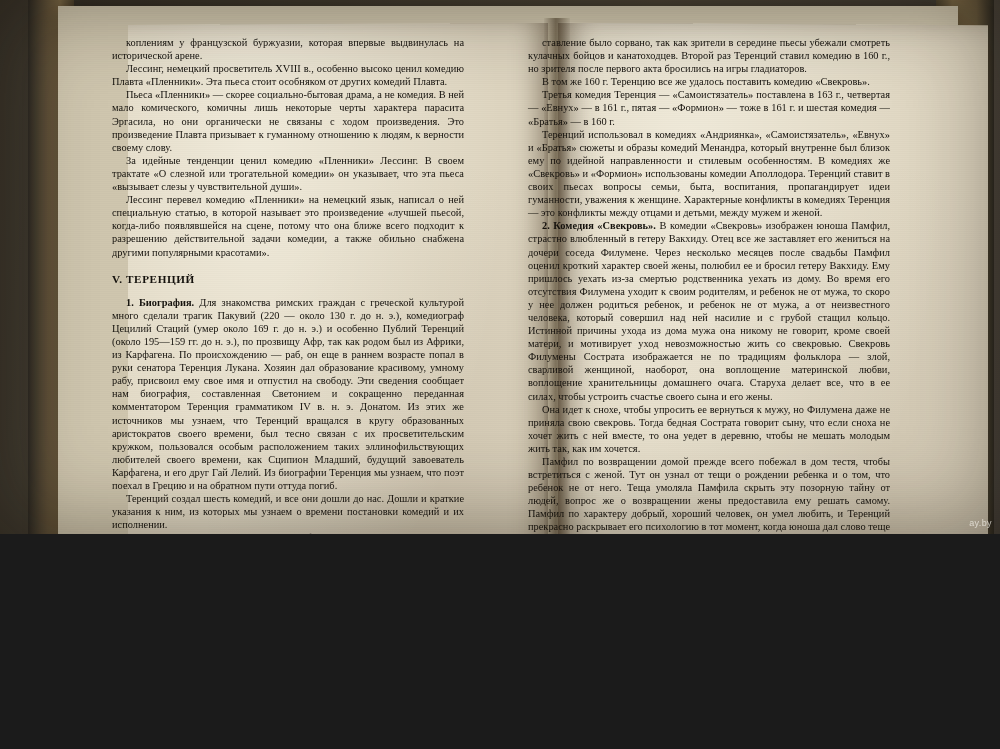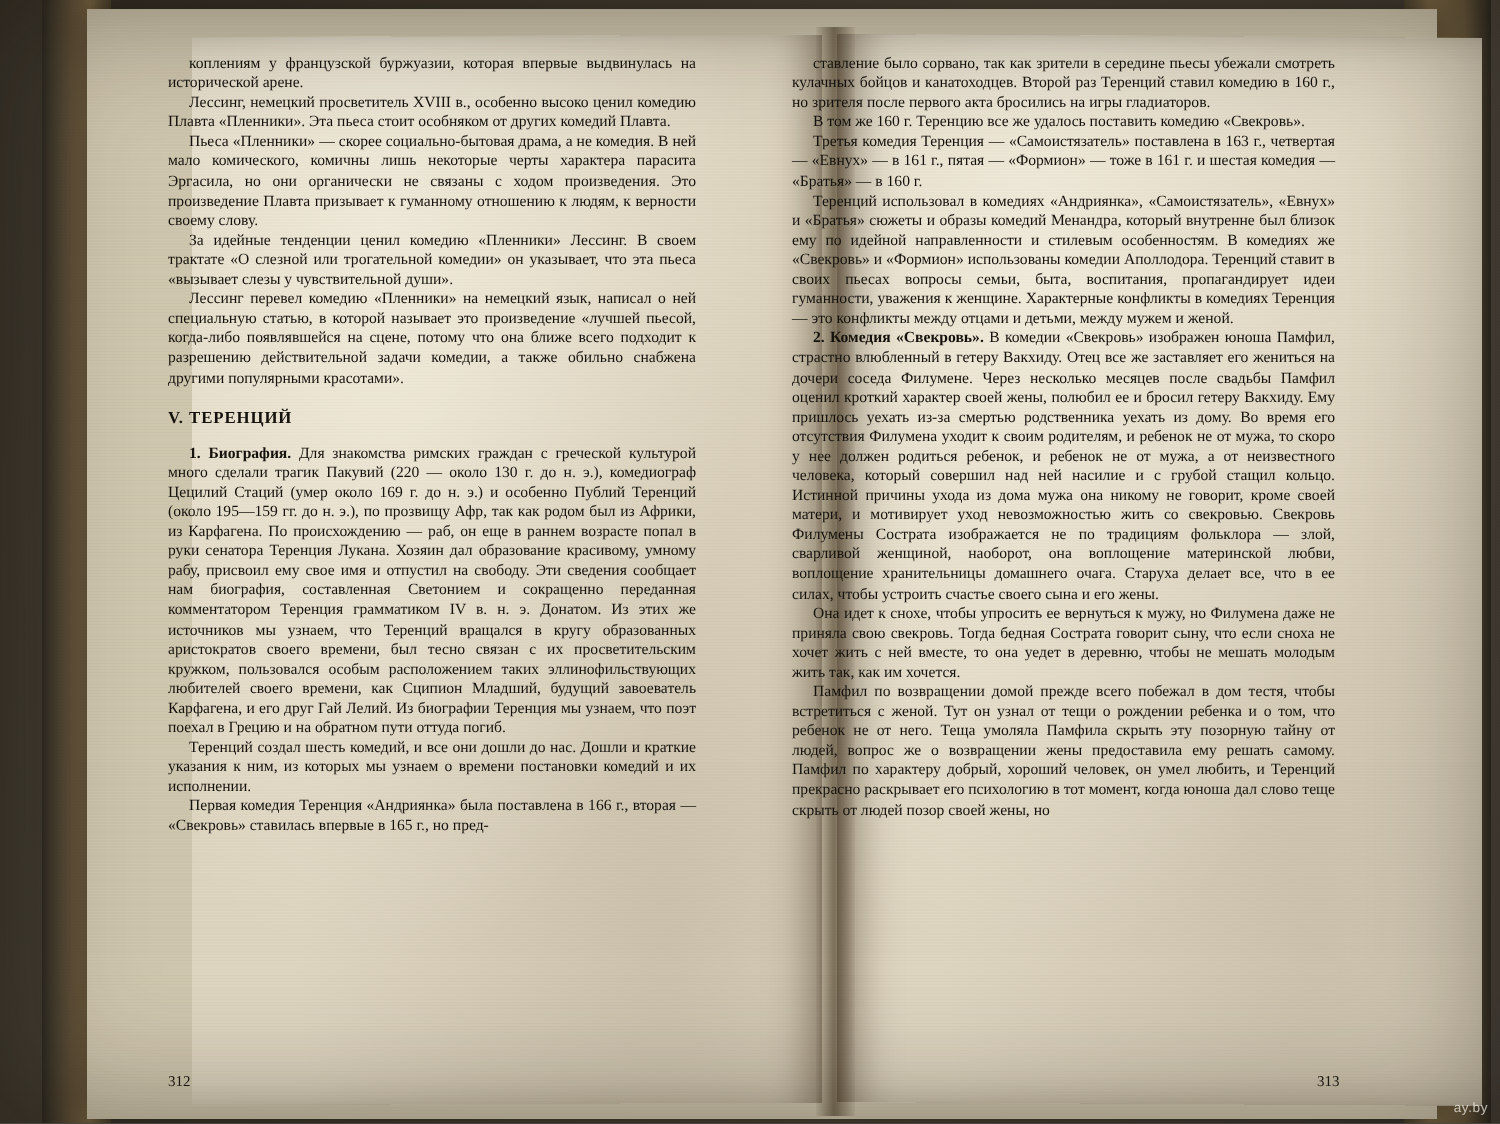--- a/index.html
+++ b/index.html
@@ -3,21 +3,21 @@
 <meta charset="utf-8">
 <style>
   html, body {
     margin: 0;
     padding: 0;
     background: #1b1b1b;
   }
   #page {
     position: relative;
     width: 1000px;
-    height: 749px;
+    height: 534px;
     overflow: hidden;
     background: #5b5246;
     font-family: "Liberation Serif", serif;
   }
   
   .bg-dark {
     position: absolute;
     inset: 0;
     background:
       linear-gradient(100deg, #3a352c 0%, #4a4438 25%, #5a5243 60%, #46413a 100%);

